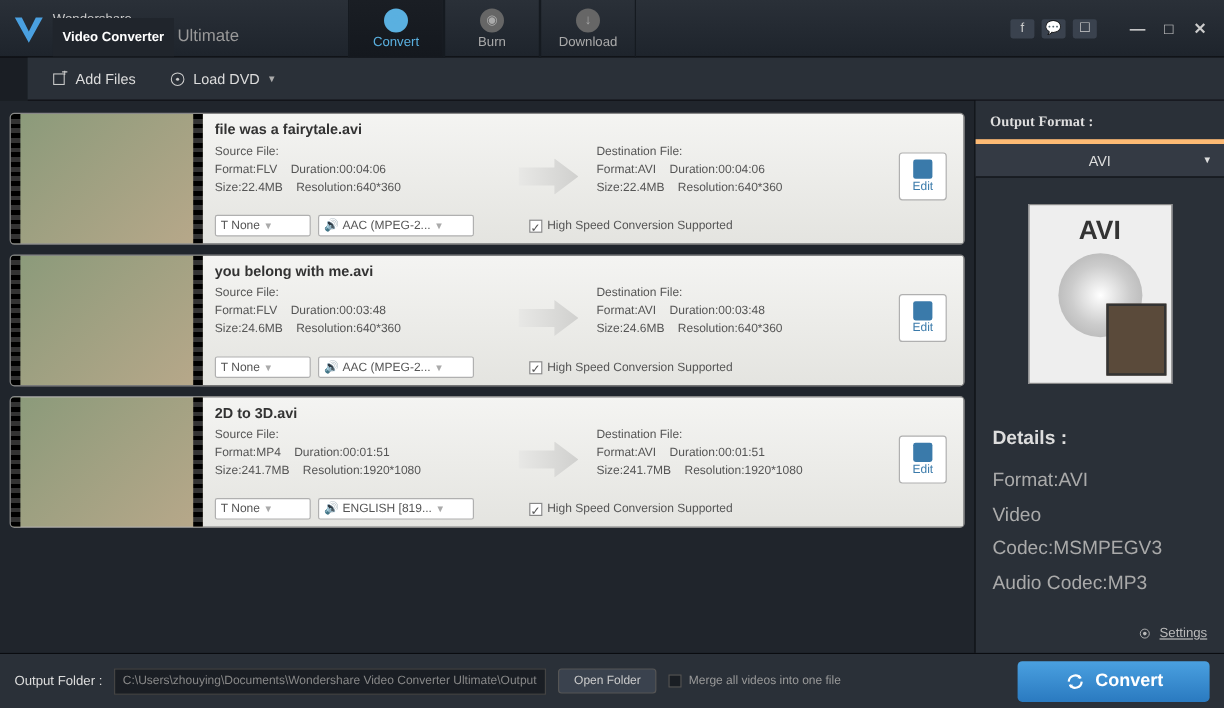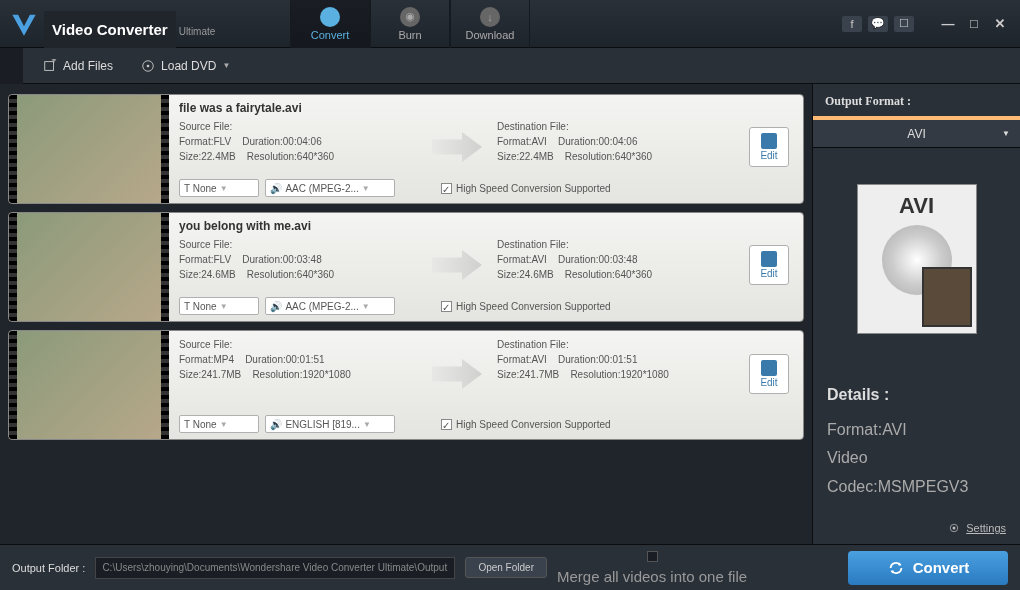--- a/index.html
+++ b/index.html
@@ -1,22 +1,22 @@
 <!DOCTYPE html>
 <html><head>
 <meta charset="utf-8">
 <style>
 * { margin:0; padding:0; box-sizing:border-box; font-family:Arial,sans-serif; }
 body { width:1020px; height:590px; background:#1a1e24; overflow:hidden; }
 .titlebar { height:48px; background:linear-gradient(#2a3038,#1e242c); display:flex; align-items:center; padding:0 10px; border-bottom:1px solid #0a0c10; }
 .logo-area { display:flex; align-items:center; gap:6px; width:280px; }
 .logo-v { width:28px; height:28px; }
 .brand { color:#ccc; font-size:11px; line-height:1; }
-.brand .main { color:#fff; font-size:15px; font-weight:bold; }
-.brand .sub { color:#999; font-size:10px; }
+.brand .main { color:#fff; font-size:11px; font-weight:bold; }
+.brand .sub { color:#999; font-size:14px; }
 .tabs { display:flex; gap:0; }
 .tab { width:80px; height:48px; display:flex; flex-direction:column; align-items:center; justify-content:center; color:#aaa; font-size:11px; cursor:pointer; border-left:1px solid #151a20; border-right:1px solid #151a20; }
 .tab.active { background:linear-gradient(#1a1e24,#14181e); color:#5ab0e0; }
 .tab-icon { width:20px; height:20px; border-radius:50%; background:#666; margin-bottom:2px; display:flex; align-items:center; justify-content:center; font-size:11px; }
 .tab.active .tab-icon { background:#5ab0e0; }
 .winctrl { margin-left:auto; display:flex; gap:6px; align-items:center; color:#ccc; }
 .winbtn { width:20px; height:16px; background:#3a424e; display:flex; align-items:center; justify-content:center; font-size:11px; cursor:pointer; border-radius:2px; }
 .winbtn.sys { background:none; font-size:13px; font-weight:bold; }
 .toolbar { height:36px; background:#2a3038; display:flex; align-items:center; padding:0 12px; gap:12px; border-bottom:1px solid #0a0c10;margin-left:23px; }
 .tbtn { display:flex; align-items:center; gap:6px; color:#ddd; font-size:12px; cursor:pointer; padding:4px 8px; }
@@ -52,21 +52,21 @@
 .disc { width:70px; height:70px; border-radius:50%; background:radial-gradient(#fff,#ccc,#aaa); margin-top:6px; }
 .film { position:absolute; right:4px; bottom:6px; width:50px; height:60px; background:#5a4a3a; border:2px solid #333; }
 .details { padding:10px 14px; color:#aaa; font-size:16px; line-height:1.8; }
 .details-hdr { color:#ddd; font-weight:bold; margin-bottom:6px; }
 .settings-link { margin-top:auto; padding:10px 14px; color:#bbb; font-size:11px; display:flex; align-items:center; gap:6px; cursor:pointer; justify-content:flex-end; text-decoration:underline; }
 .gear { width:12px; height:12px; }
 .footer { height:46px; background:#2a3038; display:flex; align-items:center; padding:0 12px; gap:10px; border-top:1px solid #0a0c10; }
 .footer-lbl { color:#ddd; font-size:11px; }
 .path-input { flex:0 0 360px; height:22px; background:#1a1e24; border:1px solid #444; color:#888; font-size:10px; padding:0 6px; }
 .sbtn { padding:4px 12px; background:#3a424e; border:1px solid #555; border-radius:3px; color:#ccc; font-size:10px; cursor:pointer; }
-.merge { display:flex; align-items:center; gap:6px; color:#999; font-size:15px;flex-direction:column; }
+.merge { display:flex; align-items:center; gap:6px; color:#999; font-size:10px; }
 .convert-btn { margin-left:auto; width:160px; height:34px; background:linear-gradient(#4aa0e0,#2a7ac0); border-radius:4px; color:#fff; font-size:15px; font-weight:bold; display:flex; align-items:center; justify-content:center; gap:8px; cursor:pointer; }
 .convert-icon { width:18px; height:18px; }
 .chk { width:11px; height:11px; border:1px solid #888; background:#fff; display:inline-block; }
 .chk.dark { background:#1a1e24; border-color:#555; }
 </style>
 </head>
 <body>
 
 <div class="titlebar">
   <div class="logo-area">
@@ -215,20 +215,21 @@
       </div>
     </div>
       </div>
       <div class="file-card">
     <div class="thumb">
       <div class="thumb-bars"></div>
       <div class="thumb-img"></div>
       <div class="thumb-bars r"></div>
     </div>
     <div class="card-body">
+      <div class="card-title">2D to 3D.avi</div>
       <div class="card-grid">
         <div class="col">
           <div>Source File:</div>
           <div><span>Format:</span><span>MP4</span>&nbsp;&nbsp;&nbsp;&nbsp;<span>Duration:</span><span>00:01:51</span></div>
           <div><span>Size:</span><span>241.7MB</span>&nbsp;&nbsp;&nbsp;&nbsp;<span>Resolution:</span><span>1920*1080</span></div>
         </div>
         <div class="arrow-col">
               <div class="big-arrow"></div>
             </div>
         <div class="col">
@@ -272,20 +273,21 @@
       <div class="fmt-box">
         <div class="txt">AVI</div>
         <div class="disc"></div>
         <div class="film"></div>
       </div>
     </div>
     <div class="details">
       <div class="details-hdr">Details :</div>
       <div><span>Format:</span><span>AVI</span></div>
       <div><span>Video Codec:</span><span>MSMPEGV3</span></div>
+      <div><span>Audio Codec:</span><span>MP3</span></div>
     </div>
     <div class="settings-link">
       <svg class="gear" viewBox="0 0 16 16">
           <circle cx="8" cy="8" r="5" fill="none" stroke="#bbb"></circle>
           <circle cx="8" cy="8" r="2" fill="#bbb"></circle>
         </svg>
       <span>Settings</span>
     </div>
   </div>
 </div>

